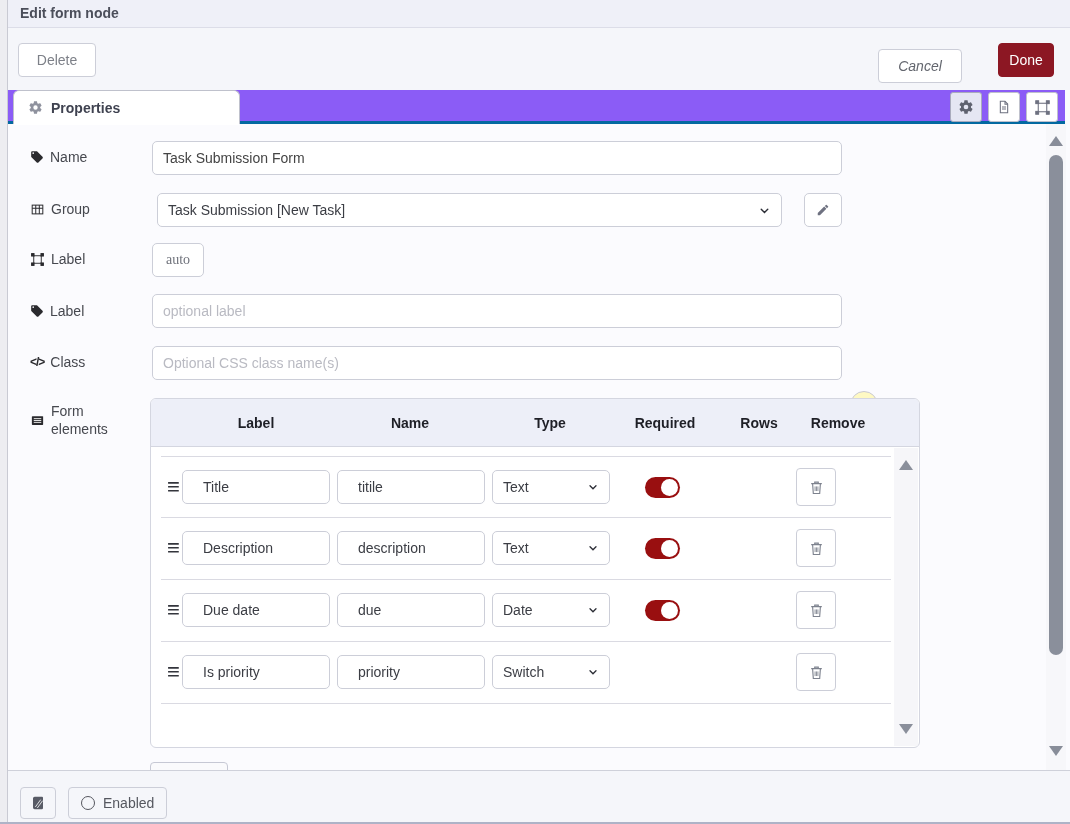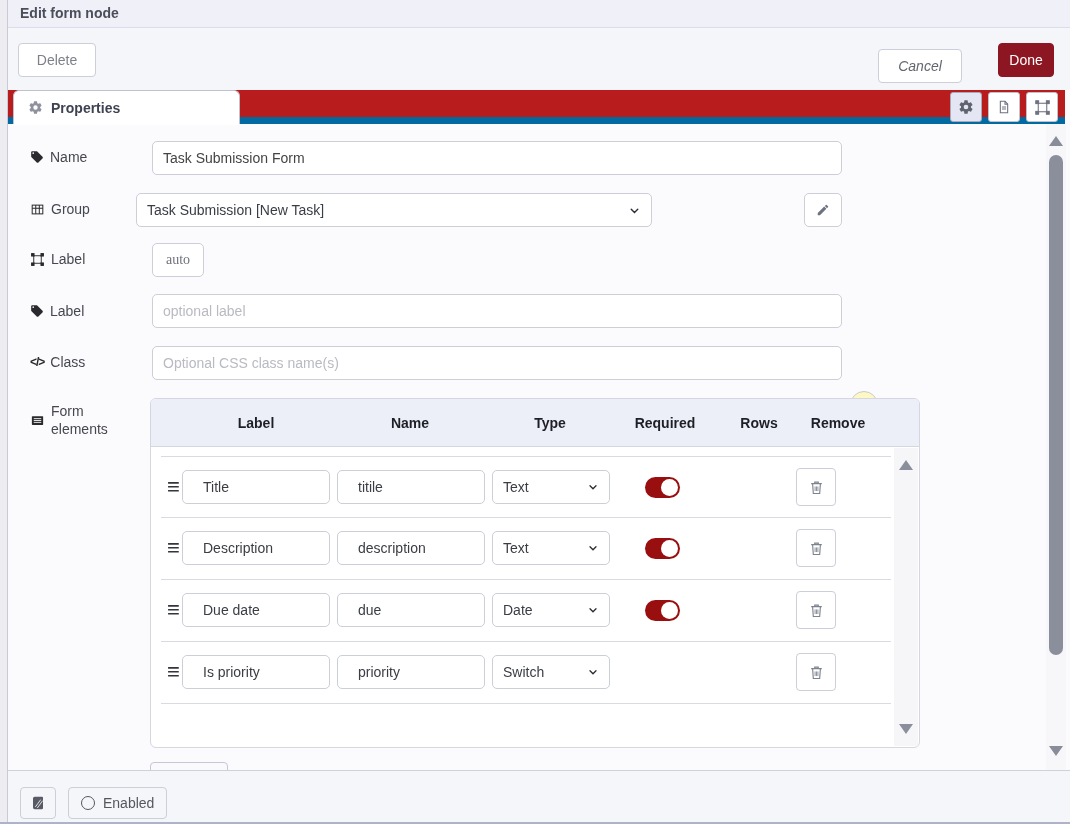--- a/index.html
+++ b/index.html
@@ -23,22 +23,22 @@
   .toolbar { position:absolute; left:0; top:28px; right:0; height:62px; background:#f5f6fa; }
   .btn { position:absolute; height:34px; background:#fff; border:1px solid #ccced8;
     border-radius:4px; font-family:"Liberation Sans",sans-serif; font-size:14px;
     color:#7d8088; text-align:center; cursor:pointer; }
   .btn-delete { left:10px; top:15px; width:78px; }
   .btn-cancel { right:108px; top:21px; width:84px; color:#63666e;font-style:italic; }
   .btn-done { right:16px; top:15px; width:56px; background:var(--accent,#8c1723);
     border-color:var(--accent,#8c1723); color:#fff; }
 
   
-  .tabbar { position:absolute; left:0; top:90px; right:5px; height:34px; background:#b91c1c;
-    border-bottom:7px solid #0369a1; }
+  .tabbar { position:absolute; left:0; top:90px; right:5px; height:34px; background:#8b5cf6;
+    border-bottom:3px solid #0369a1; }
   .tab { position:absolute; left:5px; top:0; width:227px; height:34px; background:#fff;
     border:1px solid #bfc1cc; border-bottom:none; border-radius:6px 6px 0 0;
     display:flex; align-items:center; gap:8px; padding-left:14px; z-index:2; }
   .tab-label { font-size:14px; font-weight:bold; color:#3f4250; }
   .tab-fill { position:absolute; left:6px; width:225px; top:33px; height:2px; background:#fff; z-index:3;}
   .iconbtns { position:absolute; right:7px; top:2px; display:flex; gap:6px; }
   .iconbtn { width:32px; height:30px; background:#fff; border:1px solid #bfc1cc;
     border-radius:3px; display:flex; align-items:center; justify-content:center;
     color:#6e7180; cursor:pointer; }
   .iconbtn.active { background:var(--tabActive,#e5e6f3); border-color:#a9abbd; }
@@ -201,21 +201,21 @@
 
       <div class="fld-label" style="top:77px;">
         <span style="display:flex;">
           <svg width="15" height="15" viewBox="0 0 24 24" fill="none" stroke="currentColor" stroke-width="1.6">
               <rect x="3.5" y="5" width="17" height="14"></rect>
               <path d="M3.5 10h17M9.2 5v14M14.9 5v14"></path>
             </svg>
         </span>
         <span>Group</span>
       </div>
-      <div class="selectbox" style="left:128px; top:69px; width:516px;text-align:right;">
+      <div class="selectbox" style="left:149px; top:69px; width:625px;text-align:right;">
         <span>Task Submission [New Task]</span>
         <span class="chev" style="display:flex;">
           <svg width="13" height="13" viewBox="0 0 24 24" fill="none" stroke="currentColor" stroke-width="2.6" stroke-linecap="round">
               <path d="M6 9.5l6 6 6-6"></path>
             </svg>
         </span>
       </div>
       <div class="smallbtn" style="left:796px; top:69px; width:38px;">
         <span style="display:flex;">
           <svg width="14" height="14" viewBox="0 0 24 24" fill="currentColor">

